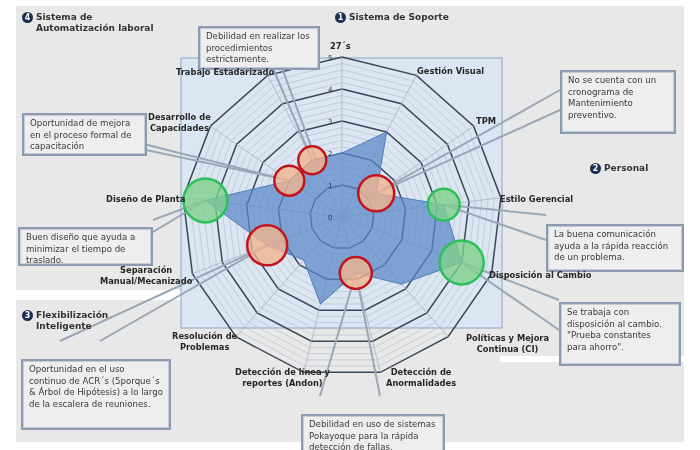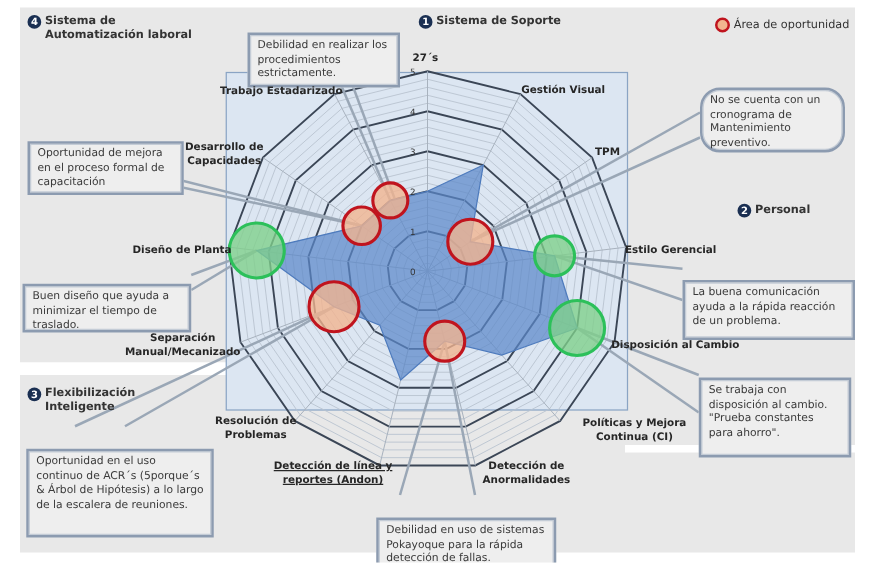--- a/index.html
+++ b/index.html
@@ -134,40 +134,36 @@
 </div>
 <div class="section-title" style="left:590px;top:163px;">
   <span class="num-badge">2</span><span>Personal</span>
 </div>
 <div class="section-title" style="left:22px;top:310px;">
   <span class="num-badge">3</span><span style="display:inline-block;white-space:pre;">Flexibilización
 Inteligente</span>
 </div>
 
 <div class="legend" style="left:572px;top:12px;">
-  <div class="legend-item">
-    <span class="legend-dot" style="background:#f2b48e;border:2px solid #c0141e;"></span>
-    <span>Área de oportunidad</span>
-  </div>
 </div>
 
 <div class="callout" style="left:198px;top:8px;width:122px;height:44px;">Debilidad en realizar los procedimientos estrictamente.</div>
 <div class="callout" style="left:22px;top:95px;width:125px;height:43px;">Oportunidad  de mejora en el proceso formal de capacitación</div>
-<div class="callout" style="left:560px;top:52px;width:116px;height:52px;border-radius:16px;">No se cuenta con un cronograma de Mantenimiento preventivo.</div>
+<div class="callout" style="left:560px;top:52px;width:116px;height:64px;">No se cuenta con un cronograma de Mantenimiento preventivo.</div>
 <div class="callout" style="left:546px;top:206px;width:138px;height:48px;">La buena comunicación ayuda a la rápida reacción de un problema.</div>
 <div class="callout" style="left:18px;top:209px;width:135px;height:39px;">Buen diseño que ayuda a minimizar el tiempo de traslado.</div>
 <div class="callout" style="left:559px;top:284px;width:122px;height:64px;">Se trabaja con disposición al cambio. "Prueba constantes para ahorro".</div>
 <div class="callout" style="left:21px;top:341px;width:150px;height:71px;">Oportunidad  en el uso continuo de ACR´s (5porque´s &amp; Árbol de Hipótesis) a lo largo de la escalera de reuniones.</div>
 <div class="callout" style="left:301px;top:396px;width:144px;height:40px;">Debilidad en uso de sistemas Pokayoque para la rápida detección de fallas.</div>
 
 <div class="axis-label" style="left:330px;top:41px;">27´s</div>
 <div class="axis-label" style="left:417px;top:66px;">Gestión Visual</div>
 <div class="axis-label" style="left:476px;top:116px;">TPM</div>
 <div class="axis-label" style="left:500px;top:194px;">Estilo Gerencial</div>
 <div class="axis-label" style="left:489px;top:270px;">Disposición al Cambio</div>
 <div class="axis-label" style="left:446px;top:333px;margin-left:20px;">Políticas y Mejora<br>Continua (CI)</div>
 <div class="axis-label" style="left:386px;top:367px;">Detección de<br>Anormalidades</div>
-<div class="axis-label" style="left:219px;top:367px;text-decoration:underline;">Detección de línea y<br>reportes (Andon)</div>
+<div class="axis-label" style="left:235px;top:367px;">Detección de línea y<br>reportes (Andon)</div>
 <div class="axis-label" style="left:172px;top:331px;">Resolución de<br>Problemas</div>
 <div class="axis-label" style="left:100px;top:265px;">Separación<br>Manual/Mecanizado</div>
 <div class="axis-label" style="left:106px;top:194px;">Diseño de Planta</div>
 <div class="axis-label" style="left:148px;top:112px;">Desarrollo de<br>Capacidades</div>
 <div class="axis-label" style="left:176px;top:67px;">Trabajo Estadarizado</div>
 
 </body></html>

